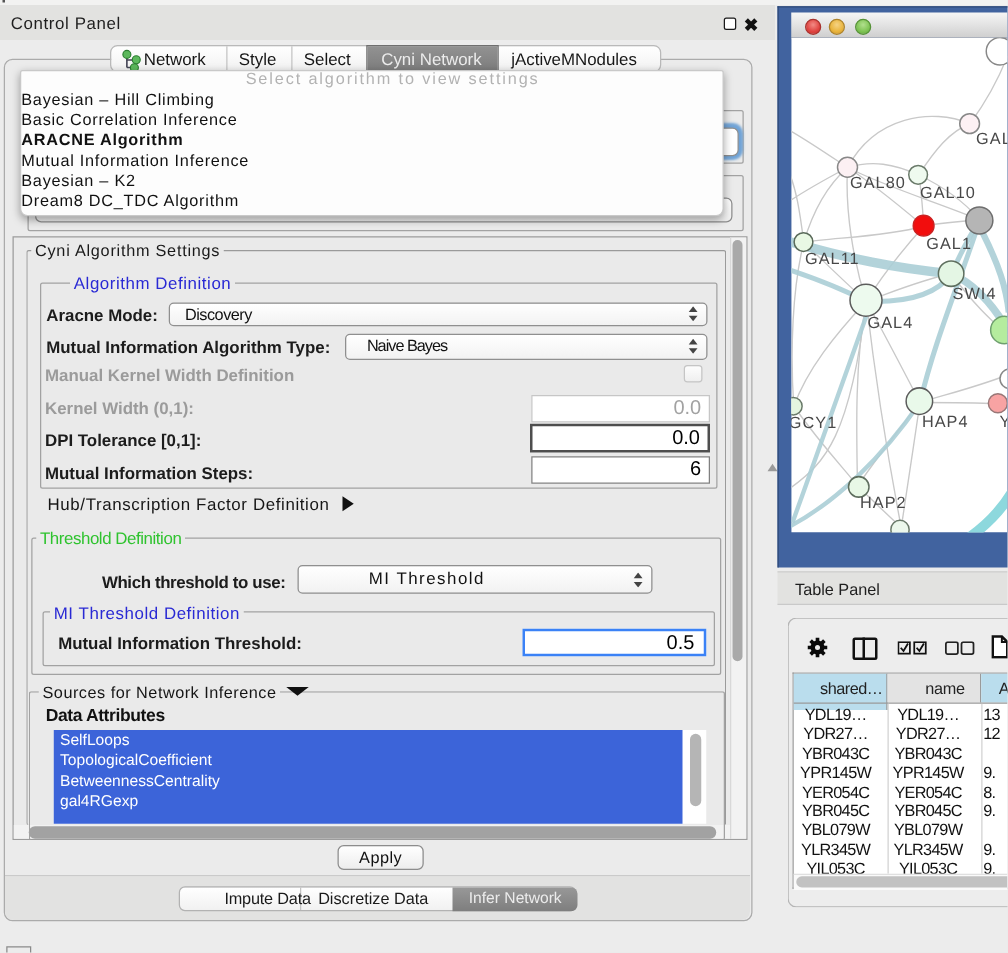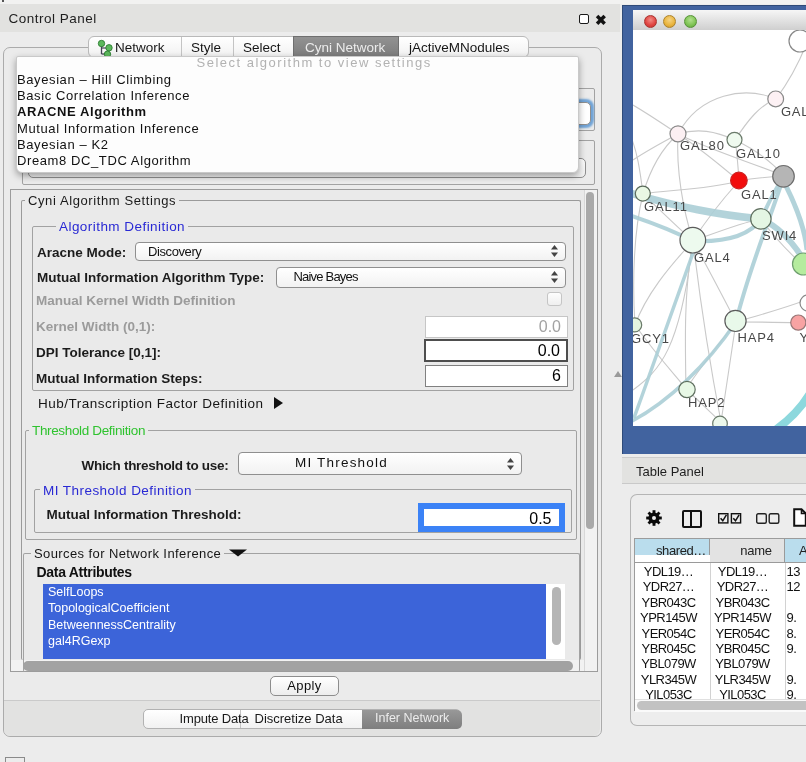--- a/index.html
+++ b/index.html
@@ -110,21 +110,21 @@
   <svg class="ar" viewBox="0 0 9 12">
       <path d="M4.5 0 L8 4.5 L1 4.5 Z" fill="#444"></path>
       <path d="M4.5 12 L8 7.5 L1 7.5 Z" fill="#444"></path>
     </svg>
 </div>
 
 <div class="grp" style="left:34px;top:489px;width:538px;height:44px;"></div>
 <div class="grplbl" style="left:40px;top:482.5px;font-size:13.5px;letter-spacing:0.45px;color:#2929d4;">MI Threshold Definition</div>
 
 <div class="lbl" style="position:absolute;left:46.5px;top:507px;">Mutual Information Threshold:</div>
-<div class="fld" style="left:418px;top:502.5px;width:146.5px;height:22px;border:6px solid #3b82f6;padding:1px 7px 16px 0;">0.5</div>
+<div class="fld" style="left:418px;top:502.5px;width:146.5px;height:22px;border:2px solid #3b82f6;padding:1px 7px 16px 0;">0.5</div>
 
 <div class="abs" style="left:23px;top:552.5px;width:557px;height:119px;border:1px solid #a2a2a2;border-bottom:none;box-sizing:border-box;border-radius:2px;"></div>
 <div class="grplbl" style="left:31px;top:546px;font-size:13px;letter-spacing:0.4px;color:#161616;">Sources for Network Inference</div>
 <svg class="abs" style="left:228px;top:548px;" width="20" height="10">
     <path d="M1 1.5 L19 1.5 L10 8.5 Z" fill="#111"></path>
   </svg>
 <div class="abs" style="left:36.5px;top:563.5px;font-size:14px;letter-spacing:-0.3px;font-weight:bold;color:#111;">Data Attributes</div>
 
 <div class="abs" style="left:43px;top:583.5px;width:522px;height:75px;background:#fff;"></div>
 <div class="abs" style="left:43px;top:584px;width:503px;height:74.5px;background:#3c64d9;color:#fff;font-size:12.5px;line-height:16.4px;padding-left:5px;box-sizing:border-box;overflow:hidden;">SelfLoops<br>TopologicalCoefficient<br>BetweennessCentrality<br>gal4RGexp</div>
@@ -258,21 +258,21 @@
 <svg class="abs" style="left:756px;top:513px;" width="24" height="11" viewBox="0 0 24 11">
  <rect x="0.7" y="0.7" width="9.6" height="9.6" rx="1.5" fill="none" stroke="#222" stroke-width="1.4"></rect>
  <rect x="13.2" y="0.7" width="9.6" height="9.6" rx="1.5" fill="none" stroke="#222" stroke-width="1.4"></rect>
 </svg>
 <svg class="abs" style="left:793px;top:508px;" width="14" height="19" viewBox="0 0 14 19">
  <path d="M1.2 1.2 L8.5 1.2 L12.8 5.5 L12.8 17.8 L1.2 17.8 Z" fill="#fff" stroke="#111" stroke-width="2"></path>
  <path d="M8.5 1.2 L8.5 5.5 L12.8 5.5" fill="none" stroke="#111" stroke-width="1.6"></path>
 </svg>
 
 <div class="abs" style="left:634px;top:538px;width:172px;height:173px;background:#fff;border:1px solid #9c9c9c;border-right:none;box-sizing:border-box;"></div>
-<div class="abs" style="left:635px;top:539px;width:75px;height:16px;background:#badded;border-right:1px solid #9a9a9a;box-sizing:border-box;font-size:13px;letter-spacing:-0.4px;color:#222;text-align:center;line-height:23px;padding-left:18px;">shared…</div>
+<div class="abs" style="left:635px;top:539px;width:75px;height:29px;background:#badded;border-right:1px solid #9a9a9a;box-sizing:border-box;font-size:13px;letter-spacing:-0.4px;color:#222;text-align:center;line-height:23px;padding-left:18px;">shared…</div>
 <div class="abs" style="left:710px;top:539px;width:75px;height:23px;background:#e3e3e3;border-right:1px solid #9a9a9a;box-sizing:border-box;font-size:13px;letter-spacing:-0.2px;color:#222;text-align:center;line-height:23px;padding-left:18px;">name</div>
 <div class="abs" style="left:785px;top:539px;width:21px;height:23px;background:#badded;font-size:13px;color:#222;padding-left:14px;line-height:23px;overflow:hidden;">A</div>
 <div class="abs" style="left:635px;top:562px;width:171px;height:1px;background:#9a9a9a;"></div>
 
 <div class="abs" style="left:635px;top:564px;width:75px;font-size:13px;letter-spacing:-0.55px;color:#111;line-height:15.4px;text-align:center;padding-right:8px;box-sizing:border-box;white-space:nowrap;">YDL19…<br>YDR27…<br>YBR043C<br>YPR145W<br>YER054C<br>YBR045C<br>YBL079W<br>YLR345W<br>YIL053C</div>
 <div class="abs" style="left:710px;top:564px;width:75px;font-size:13px;letter-spacing:-0.55px;color:#111;line-height:15.4px;text-align:center;padding-right:10px;box-sizing:border-box;white-space:nowrap;">YDL19…<br>YDR27…<br>YBR043C<br>YPR145W<br>YER054C<br>YBR045C<br>YBL079W<br>YLR345W<br>YIL053C</div>
 <div class="abs" style="left:786.5px;top:564px;width:19px;font-size:13px;letter-spacing:-0.55px;color:#111;line-height:15.4px;white-space:nowrap;">13<br>12<br>&nbsp;<br>9.<br>8.<br>9.<br>&nbsp;<br>9.<br>9.</div>
 <div class="abs" style="left:710px;top:563px;width:1px;height:136px;background:#d2d2d2;"></div>
 <div class="abs" style="left:785px;top:563px;width:1px;height:136px;background:#d2d2d2;"></div>
 

